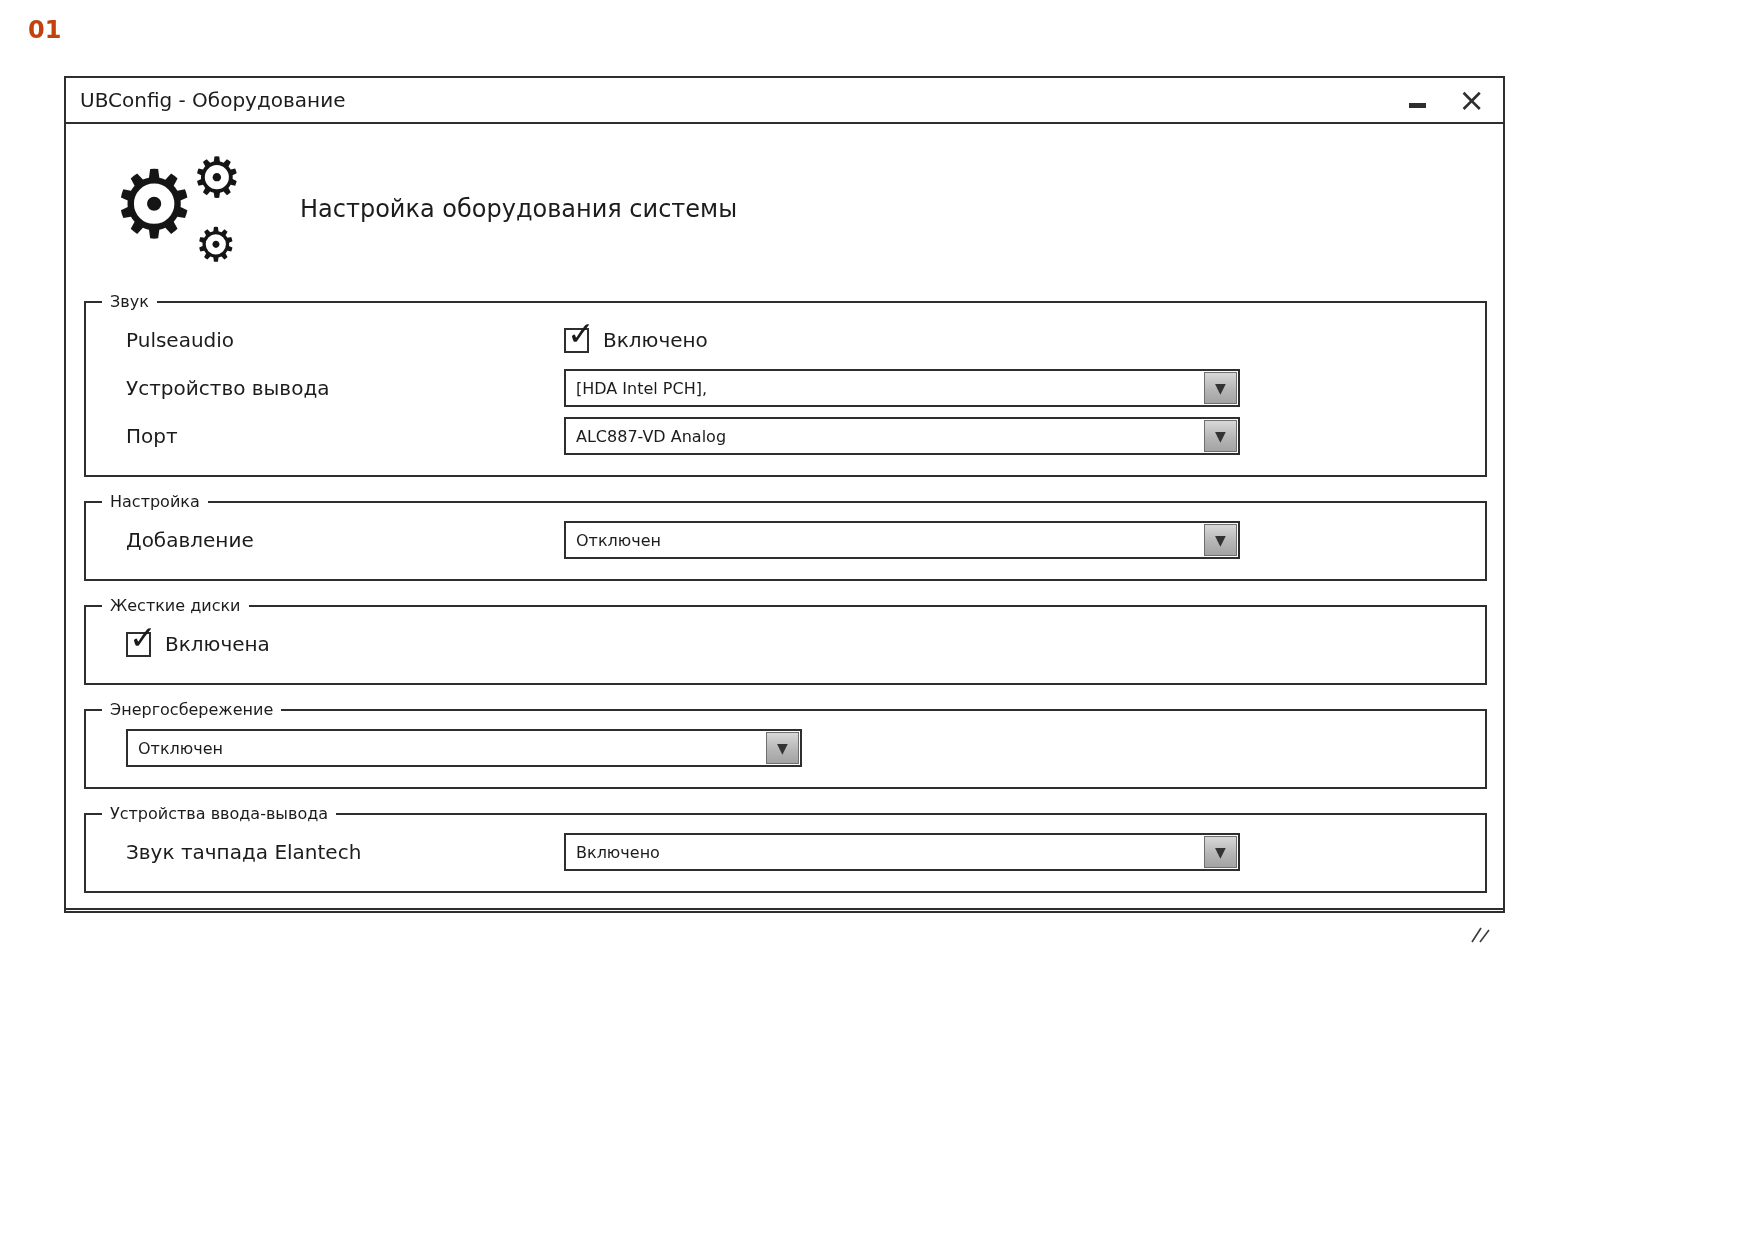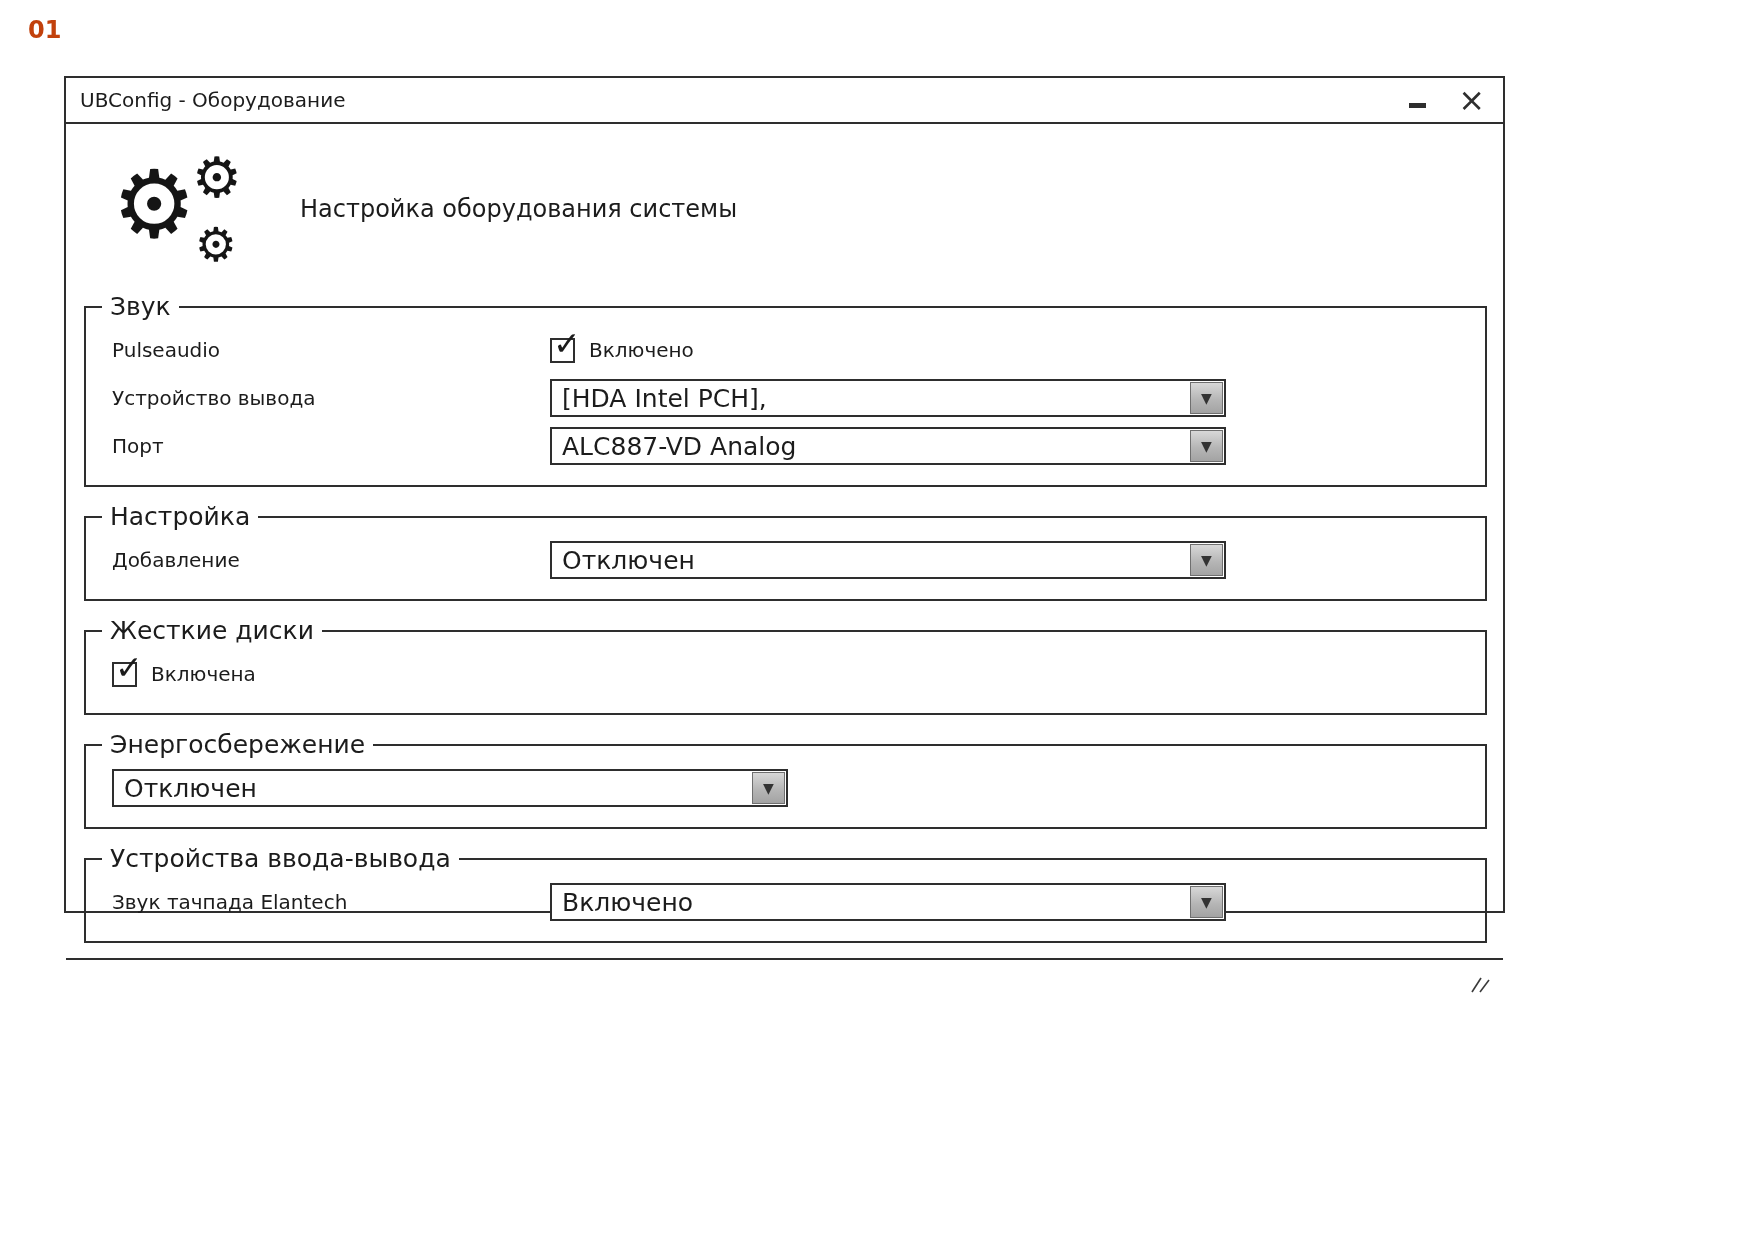--- a/index.html
+++ b/index.html
@@ -38,44 +38,44 @@
 
   .app-header { display:flex; align-items:center; margin:26px 0 24px 28px; height:118px; }
   .gears { position:relative; width:132px; height:118px; color:#151515; }
   .gear { position:absolute; line-height:1; }
   .g1 { font-size:94px; left:0; top:8px; }
   .g2 { font-size:56px; right:2px; top:0; }
   .g3 { font-size:47px; right:7px; bottom:0; }
   .header-text { margin-left:56px; font-size:24px; }
 
   fieldset { border:2px solid #2e2e2e; margin-bottom:15px; padding:2px 0 10px; }
-  legend { margin-left:16px; padding:0 8px; font-size:25px; }
-
-  .row { display:flex; align-items:center; margin:8px 0 10px; padding-left:26px; min-height:38px; }
+  legend { margin-left:16px; padding:0 8px; font-size:16px; }
+
+  .row { display:flex; align-items:center; margin:8px 0 10px; padding-left:40px; min-height:38px; }
   .row-label { flex:0 0 438px; font-size:20px; }
   .control { display:flex; align-items:center; }
 
   
   .checkbox {
     width:25px; height:25px; border:2px solid #2e2e2e;
     position:relative; display:inline-block; background:#fff;
   }
   .checkbox .check {
     position:absolute; left:1px; top:-14px;
     font-size:33px; font-weight:bold; color:#1b1b1b; line-height:1.1;
   }
   .cb-label { margin-left:14px; font-size:20px; }
 
   
   .dropdown {
     width:676px; height:38px; border:2px solid #2e2e2e; background:#fff;
     position:relative; display:flex; align-items:center;
     padding:0 46px 0 10px;
   }
-  .dd-value { font-size:25px; white-space:nowrap; overflow:hidden; }
+  .dd-value { font-size:16px; white-space:nowrap; overflow:hidden; }
   .dd-btn {
     position:absolute; right:1px; top:1px; bottom:1px; width:33px;
     background:linear-gradient(180deg,#d8d8d8 0%,#b6b6b6 55%,#a3a3a3 100%);
     border:1px solid #6f6f6f;
     display:flex; align-items:center; justify-content:center;
   }
   .dd-arrow { font-size:14px; color:#333333; line-height:1; }
 
   
   .statusbar { flex:0 0 44px; border-top:2px solid #2e2e2e; position:relative; }

